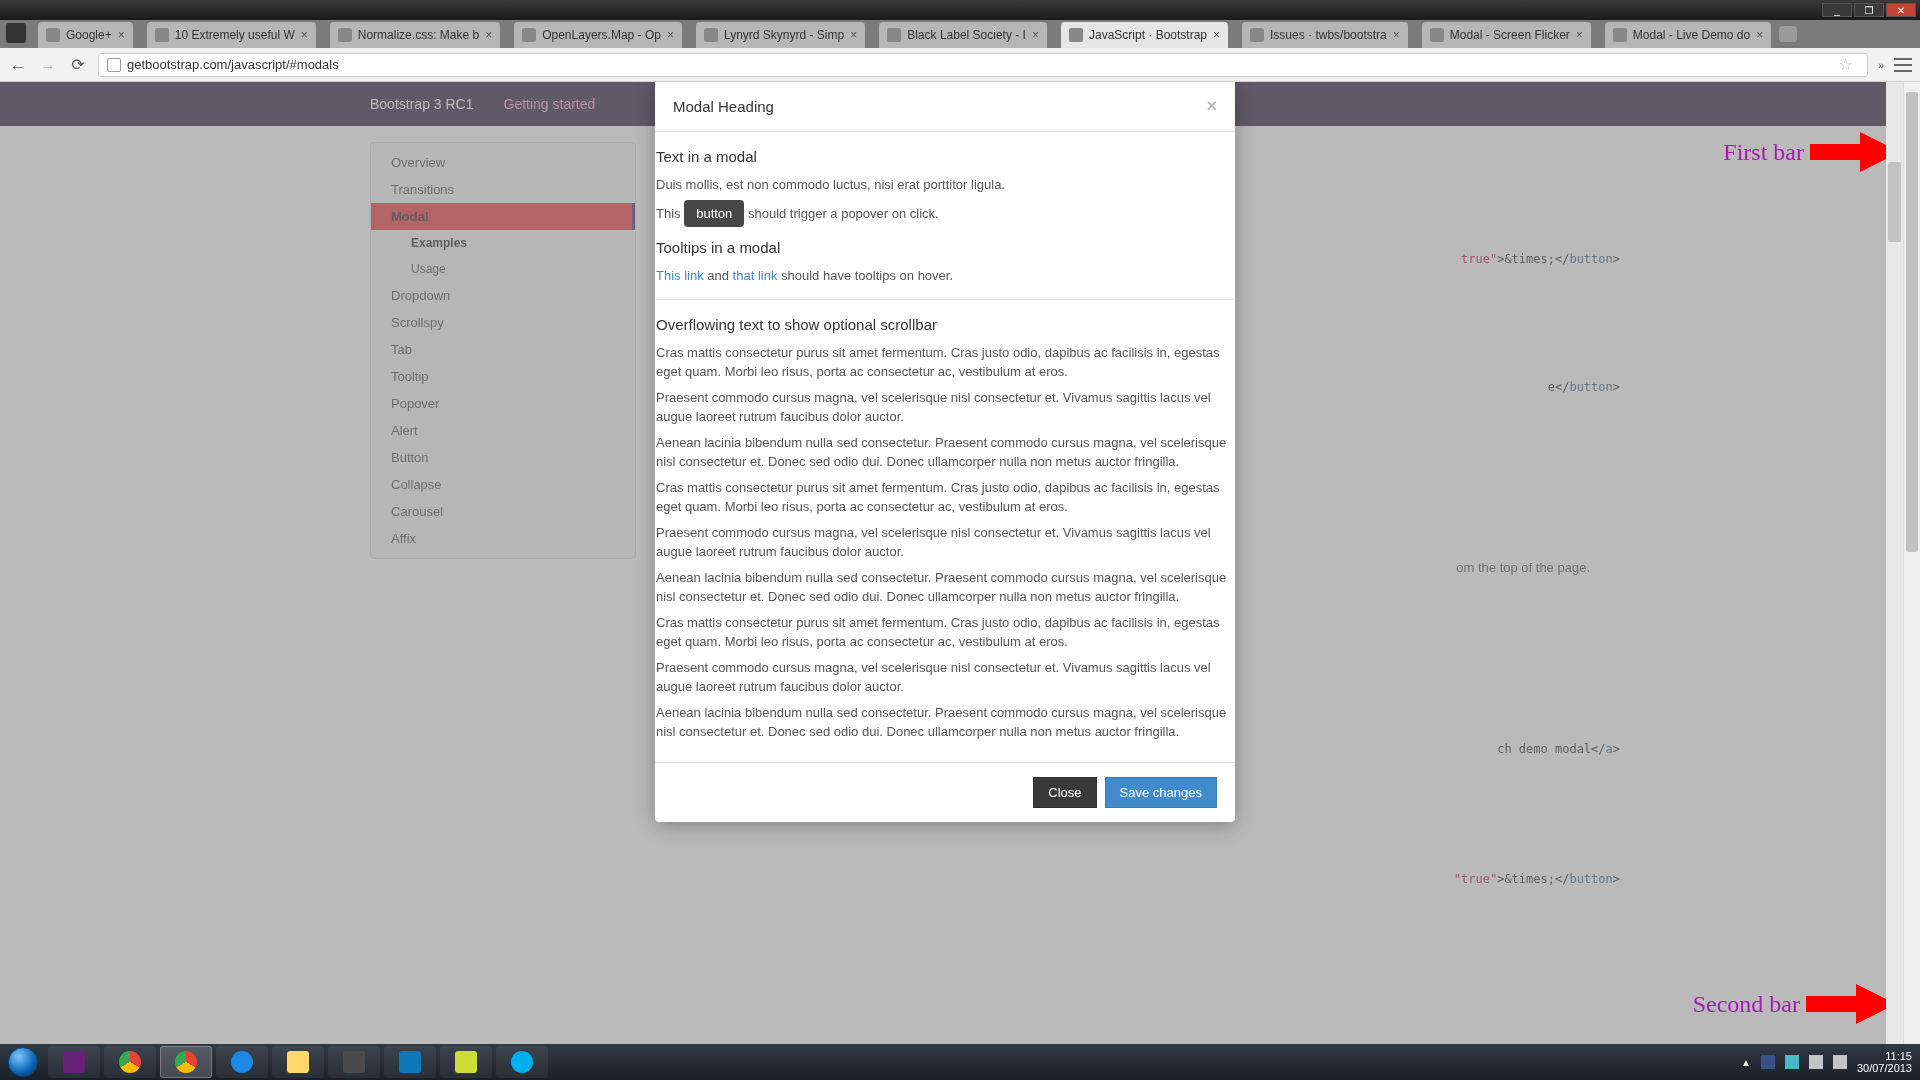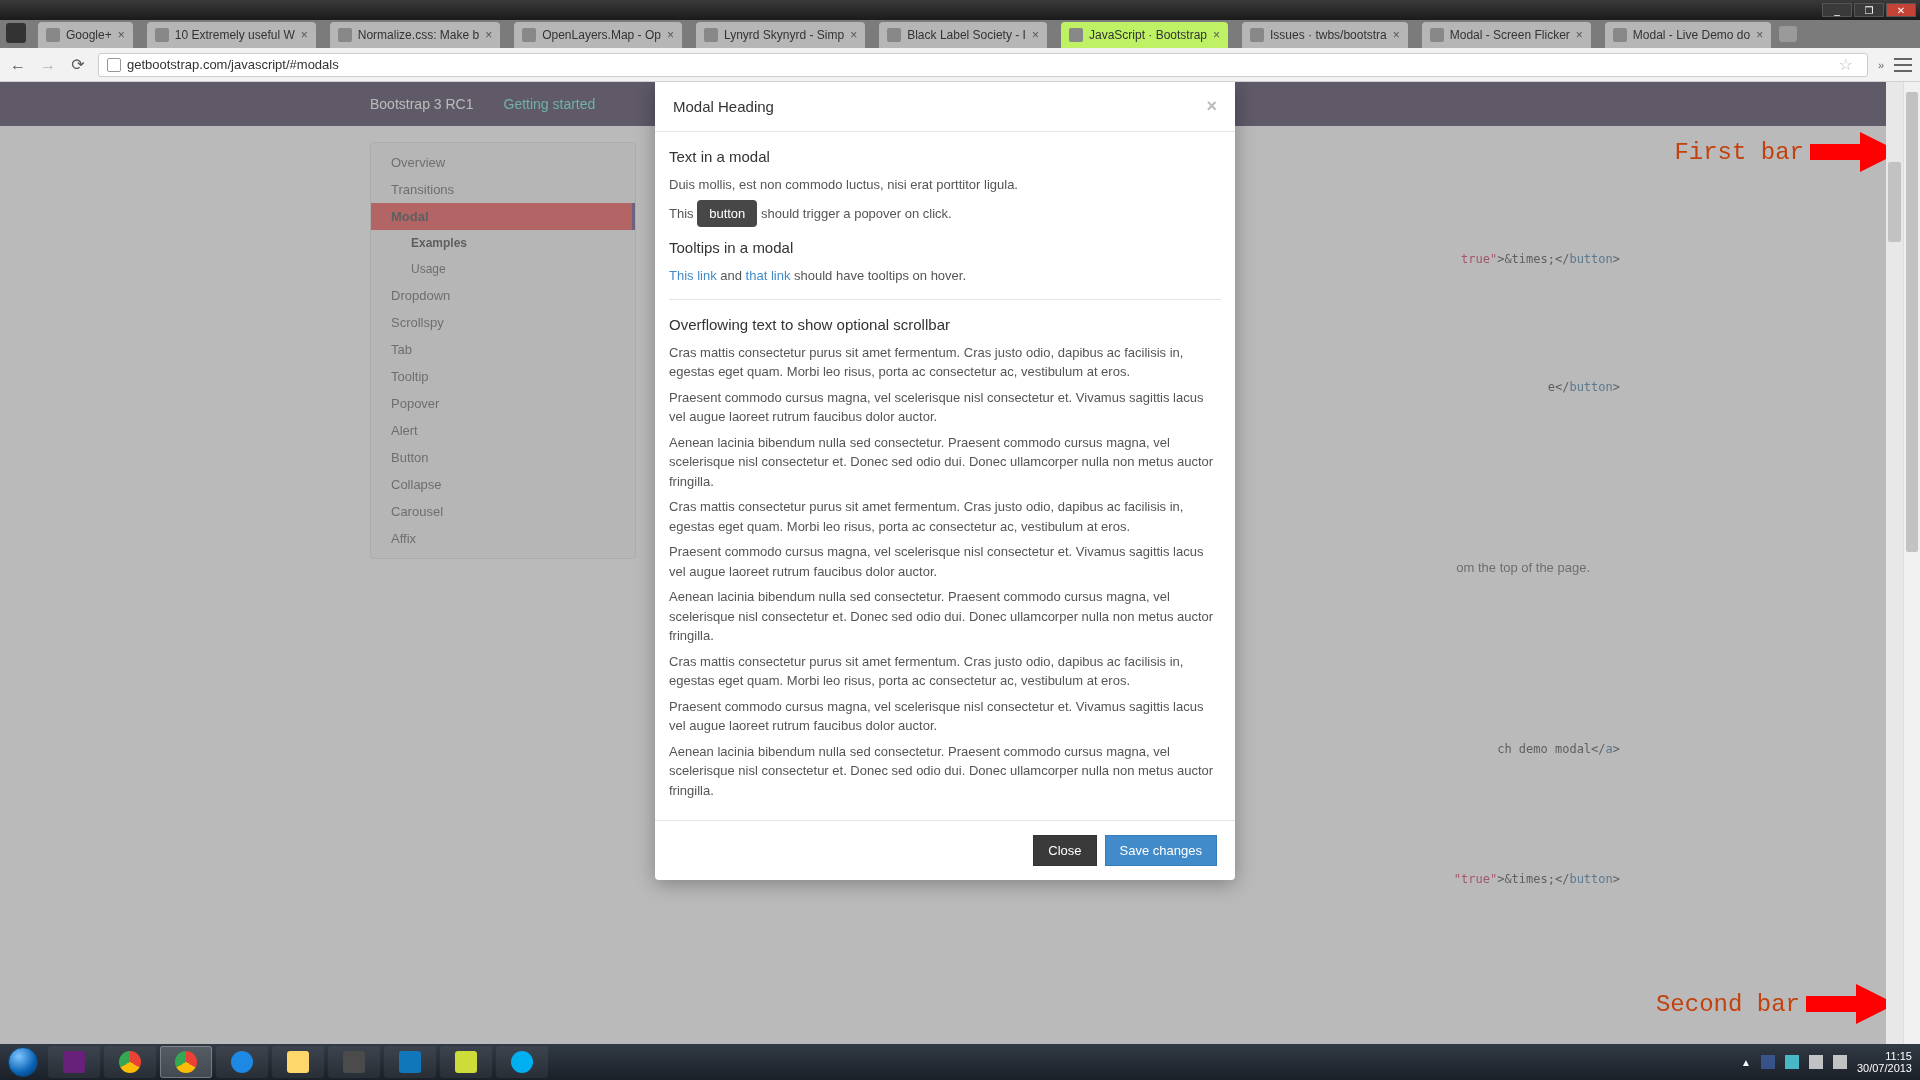--- a/index.html
+++ b/index.html
@@ -8,21 +8,21 @@
 
 .titlebar { background: linear-gradient(#3a3a3a,#1a1a1a); height: 20px; display: flex; justify-content: flex-end; align-items: center; padding-right: 4px; gap: 2px; }
 .winbtn { width: 30px; height: 14px; display: flex; align-items: center; justify-content: center; font-size: 10px; color: #fff; border: 1px solid #555; background: #3a3a3a; }
 .winbtn.close { background: #c54237; }
 
 
 .tabstrip { background: #7b7b7b; height: 28px; display: flex; align-items: flex-end; padding-left: 4px; position: relative; }
 .tabstrip::before { content:""; position:absolute; left:6px; top:3px; width:20px; height:20px; background:#333; border-radius:3px; }
 .tabs { display:flex; margin-left:34px; height:26px;gap:12px; }
 .tab { display:flex; align-items:center; gap:6px; background:#b6b6b6; border-radius:4px 4px 0 0; padding:0 8px; margin-right:2px; font-size:12px; color:#333; max-width:180px; position:relative; }
-.tab.active { background:#bef264;text-align:right; }
+.tab.active { background:#e5e5e5;text-align:right; }
 .tab .favicon { width:14px; height:14px; display:inline-block; background:#888; border-radius:2px; flex-shrink:0; }
 .tab .label { white-space:nowrap; overflow:hidden; text-overflow:ellipsis; flex:1; }
 .tab .x { font-size:12px; color:#555; flex-shrink:0; }
 .newtab { width:18px; height:16px; background:#9a9a9a; border-radius:3px; margin-left:6px; align-self:center; }
 
 
 .urlbar { height:34px; background:#f2f2f2; border-bottom:1px solid #d0d0d0; display:flex; align-items:center; padding:0 8px; gap:10px; }
 .navbtn { width:20px; height:20px; display:flex; align-items:center; justify-content:center; color:#5a5a5a; font-size:16px; }
 .urlbox { flex:1; height:24px; border:1px solid #ccc; border-radius:3px; background:#fff; display:flex; align-items:center; padding:0 8px; font-size:13px; color:#333; }
 .urlbox .globe { width:14px; height:14px; border:1px solid #999; border-radius:2px; margin-right:6px; }
@@ -31,53 +31,53 @@
 .menu-icon span { height:2px; background:#666; }
 .chevron { font-size:11px; color:#666; }
 
 
 .page { position:absolute; top:82px; left:0; right:0; bottom:36px; overflow:hidden; }
 .dimmer { position:absolute; inset:0; background:rgba(130,130,130,0.55); }
 
 
 .bsnav { background:#36284a; height:44px; display:flex; align-items:center; padding-left:370px; color:#fff; gap:30px; font-size:14px; }
 .bsnav .brand { font-weight:500; color:#fff; }
-.bsnav .navlink { color:#5eead4; }
+.bsnav .navlink { color:#f9a8d4; }
 .sidenav { position:absolute; top:60px; left:370px; width:266px; background:#f7f7f7; border:1px solid #e0e0e0; border-radius:4px; padding:6px 0; }
 .sidenav a { display:block; padding:6px 20px; color:#555; font-size:13px; text-decoration:none; }
 .sidenav a.bold { font-weight:bold; color:#333; }
 .sidenav a.sub { padding-left:40px; font-size:12px; }
 .sidenav a.sub.bold { font-weight:bold; }
 .sidenav .active-marker { border-right:3px solid #563d7c; background:#ef4444; }
 
 
 .modal { position:absolute; left:655px; top:0; width:580px; background:#fff; border-radius:0 0 4px 4px; box-shadow:0 4px 20px rgba(0,0,0,0.3); }
 .modal-header { padding:14px 18px; border-bottom:1px solid #e5e5e5; display:flex; justify-content:space-between; align-items:center; }
 .modal-header h4 { font-size:15px; font-weight:500; color:#333; }
 .modal-header .close { color:#bbb; font-size:18px; font-weight:bold; }
-.modal-body { padding:14px 14px; color:#555; font-size:13px; line-height:1.5; }
+.modal-body { padding:14px 1px; color:#555; font-size:13px; line-height:1.5; }
 .modal-body h4 { font-size:15px; color:#333; margin:10px 0 6px; font-weight:500; }
 .modal-body h4:first-child { margin-top:0; }
 .modal-body p { margin:6px 0; }
 .modal-body a { color:#428bca; text-decoration:none; }
 .modal-body hr { border:none; border-top:1px solid #e5e5e5; margin:14px 0; }
 .popbtn { background:#474747; color:#fff; border:none; border-radius:4px; padding:6px 12px; font-size:13px; }
 .modal-footer { padding:14px 18px; border-top:1px solid #e5e5e5; display:flex; justify-content:flex-end; gap:8px; }
 .btn { padding:7px 14px; border-radius:0; font-size:13px; border:1px solid #ccc; }
 .btn-default { background:#fff; color:#333; }
 .btn-default.dark { background:#3a3a3a; color:#fff; border-color:#333; }
 .btn-primary { background:#428bca; color:#fff; border-color:#357ebd; }
 
 
 .codepeek { position:absolute; right:300px; font-family:Consolas,monospace; font-size:12px; color:#333; white-space:nowrap; }
 .codepeek .str { color:#c7254e; }
 .codepeek .tag { color:#2f6f9f; }
 
 
-.annot { position:absolute; display:flex; align-items:center; gap:6px; color:#c2410c; font-size:24px; font-family:Liberation Mono, monospace; }
+.annot { position:absolute; display:flex; align-items:center; gap:6px; color:#a21caf; font-size:24px; font-family:Liberation Serif, serif; }
 .arrow { width:90px; height:40px; position:relative; }
 .arrow::before { content:""; position:absolute; left:0; top:12px; width:55px; height:16px; background:#ff0000; }
 .arrow::after { content:""; position:absolute; left:50px; top:0; border-left:40px solid #ff0000; border-top:20px solid transparent; border-bottom:20px solid transparent; }
 
 
 .vscroll { position:absolute; right:0; top:82px; bottom:36px; width:17px; background:#f0f0f0; border-left:1px solid #ddd; }
 .vscroll .thumb { position:absolute; left:2px; right:2px; background:#c2c2c2; border-radius:2px; }
 .vscroll2 { position:absolute; right:17px; top:82px; bottom:36px; width:17px; background:#e8e8e8; }
 .vscroll2 .thumb { position:absolute; left:2px; right:2px; background:#c2c2c2; border-radius:2px; }
 

